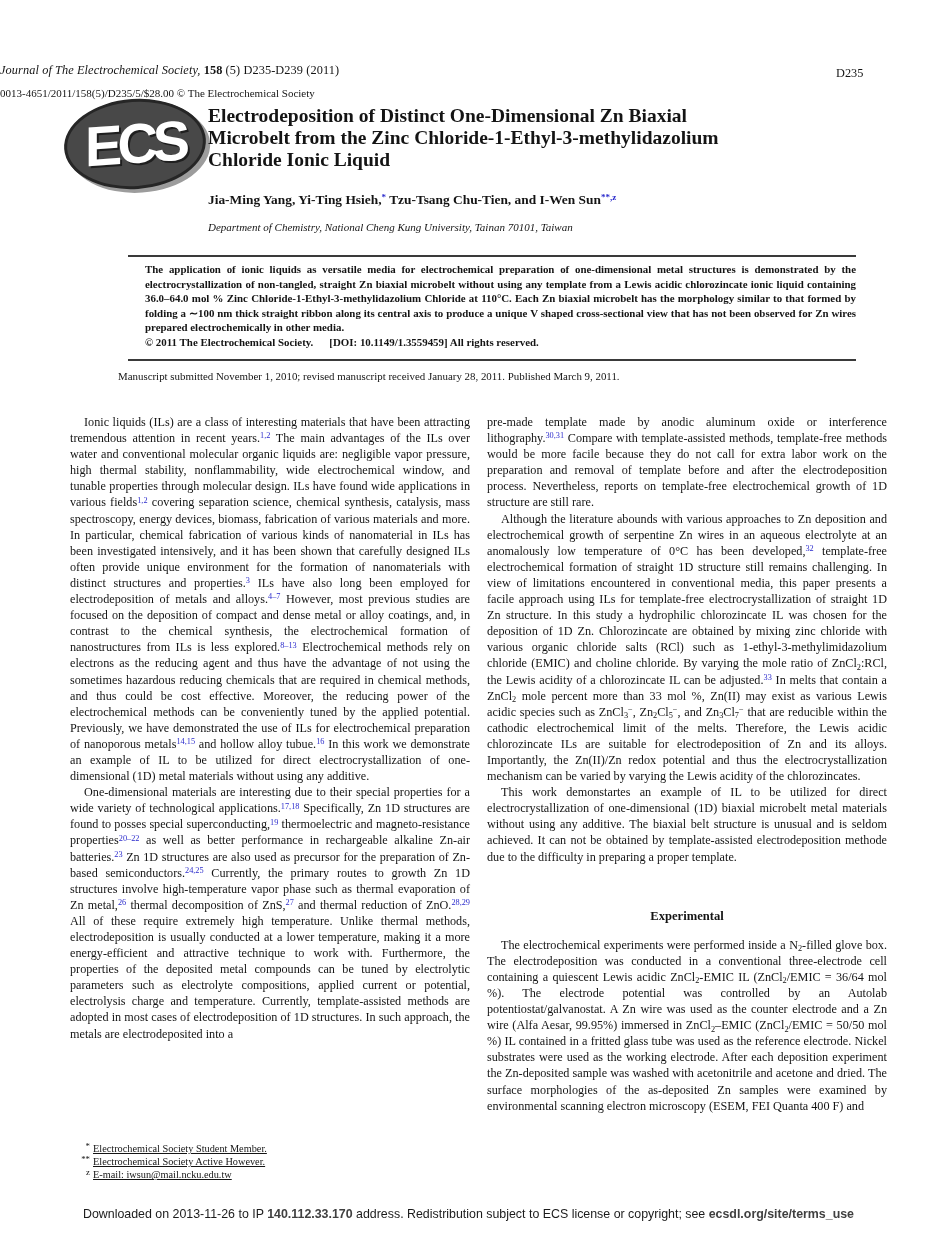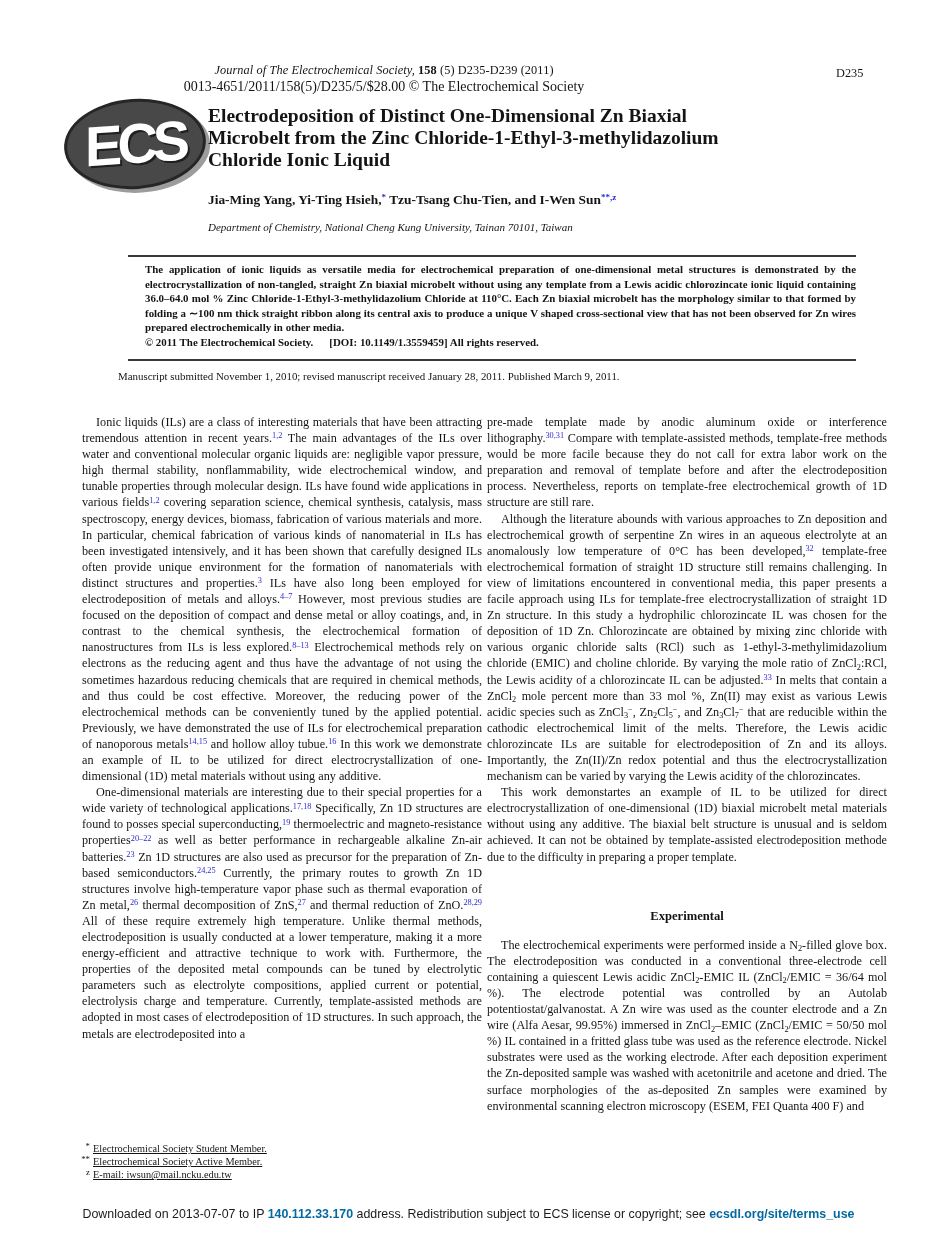--- a/index.html
+++ b/index.html
@@ -2,25 +2,25 @@
 <html><head>
 <meta charset="utf-8">
 <style>
   html,body{margin:0;padding:0;}
   body{width:937px;height:1246px;background:#ffffff;position:relative;
        font-family:"Liberation Serif",serif;color:#141414;
        -webkit-font-smoothing:antialiased;}
   .page{position:absolute;inset:0;overflow:hidden;}
 
   
-  .jheader{position:absolute;top:63px;left:0;width:768px;text-align:center;}
+  .jheader{position:absolute;top:63px;left:0;width:768px;text-align:left;}
   .jline{font-size:12.3px;letter-spacing:.1px;}
   .jline i{font-style:italic;}
   .jline b{font-weight:bold;}
-  .issn{font-size:14px;margin-top:1px;}
+  .issn{font-size:11px;margin-top:9px;}
   .pagenum{position:absolute;top:66px;left:836px;font-size:12.3px;}
 
   
   .logo{position:absolute;left:62px;top:97px;width:146px;height:94px;}
   .logo-ellipse{position:absolute;inset:2px;background:#484848;border-radius:50%;
        border:3px solid #262626;box-shadow:4px 4px 0 #9c9c9c,1px 1px 0 #6b6b6b;
        display:flex;align-items:center;justify-content:center;transform:rotate(-4deg);}
   .logo-text{font-family:"Liberation Sans",sans-serif;font-weight:bold;font-size:56px;
        color:#ffffff;letter-spacing:-5px;text-shadow:2px 2px 0 #1f1f1f;transform:skewX(-4deg);line-height:1;}
 
@@ -35,40 +35,40 @@
   .rule-top{top:255px;}
   .rule-bottom{top:359px;}
   .abstract{position:absolute;left:145px;top:262px;width:711px;font-size:10.9px;
        line-height:14.55px;text-align:justify;font-weight:bold;}
   .doi-gap{display:inline-block;width:16px;}
   .manuscript{position:absolute;left:118px;top:370px;width:745px;font-size:10.9px;}
 
   
   .col{position:absolute;top:414px;width:400px;font-size:12.2px;line-height:16.1px;
        text-align:justify;}
-  .col-left{left:82px;}
+  .col-left{left:70px;}
   .col-right{left:487px;}
   .col p{margin:0;}
   .col p.indent{text-indent:14px;}
   sup,sub{font-size:0.68em;line-height:0;vertical-align:baseline;position:relative;}
   sup{top:-0.45em;}
   sub{top:0.28em;}
   sup.ref{color:#2b2bcc;}
   .sechead{margin:43px 0 13px 0;font-size:12.6px;font-weight:bold;text-align:center;}
 
   
   .footnotes{position:absolute;left:70px;top:1142px;width:400px;font-size:10.3px;line-height:13.2px;}
   .fn{display:flex;}
   .fn-marker{width:20px;text-align:right;margin-right:3px;font-size:8.8px;position:relative;top:-2px;flex:none;}
   .fn-text{flex:1;text-align:left;text-decoration:underline;}
 
   
   .footer{position:absolute;top:1207px;left:0;width:937px;text-align:center;
        font-family:"Liberation Sans",sans-serif;font-size:12.4px;color:#1b1b1b;}
-  .footer .blue{color:#0369a1;font-weight:bold;cursor:pointer;}
+  .footer .blue{color:#404040;font-weight:bold;cursor:pointer;}
 </style>
 </head>
 <body>
 
 <div class="page">
 
   <div class="jheader">
     <div class="jline"><i>Journal of The Electrochemical Society,</i>&nbsp;<b>158</b>&nbsp;<span>(5) D235-D239 (2011)</span></div>
     <div class="issn">0013-4651/2011/158(5)/D235/5/$28.00 © The Electrochemical Society</div>
   </div>
@@ -112,23 +112,23 @@
     <p class="indent"><span>The electrochemical experiments were performed inside a N</span><sub>2</sub><span>-filled glove box. The electrodeposition was conducted in a conventional three-electrode cell containing a quiescent Lewis acidic ZnCl</span><sub>2</sub><span>-EMIC IL (ZnCl</span><sub>2</sub><span>/EMIC = 36/64 mol %). The electrode potential was controlled by an Autolab potentiostat/galvanostat. A Zn wire was used as the counter electrode and a Zn wire (Alfa Aesar, 99.95%) immersed in ZnCl</span><sub>2</sub><span>–EMIC (ZnCl</span><sub>2</sub><span>/EMIC = 50/50 mol %) IL contained in a fritted glass tube was used as the reference electrode. Nickel substrates were used as the working electrode. After each deposition experiment the Zn-deposited sample was washed with acetonitrile and acetone and dried. The surface morphologies of the as-deposited Zn samples were examined by environmental scanning electron microscopy (ESEM, FEI Quanta 400 F) and</span></p>
   </div>
 
   <div class="footnotes">
     <div class="fn">
         <span class="fn-marker">*</span>
         <span class="fn-text">Electrochemical Society Student Member.</span>
       </div>
     <div class="fn">
         <span class="fn-marker">**</span>
-        <span class="fn-text">Electrochemical Society Active Member.</span>
+        <span class="fn-text">Electrochemical Society Active However.</span>
       </div>
     <div class="fn">
         <span class="fn-marker">z</span>
         <span class="fn-text">E-mail: iwsun@mail.ncku.edu.tw</span>
       </div>
   </div>
 
-  <div class="footer"><span>Downloaded on 2013-07-07 to IP </span><span class="blue">140.112.33.170</span><span> address. Redistribution subject to ECS license or copyright; see </span><span class="blue">ecsdl.org/site/terms_use</span></div>
+  <div class="footer"><span>Downloaded on 2013-11-26 to IP </span><span class="blue">140.112.33.170</span><span> address. Redistribution subject to ECS license or copyright; see </span><span class="blue">ecsdl.org/site/terms_use</span></div>
 
 </div>
 
 </body></html>

